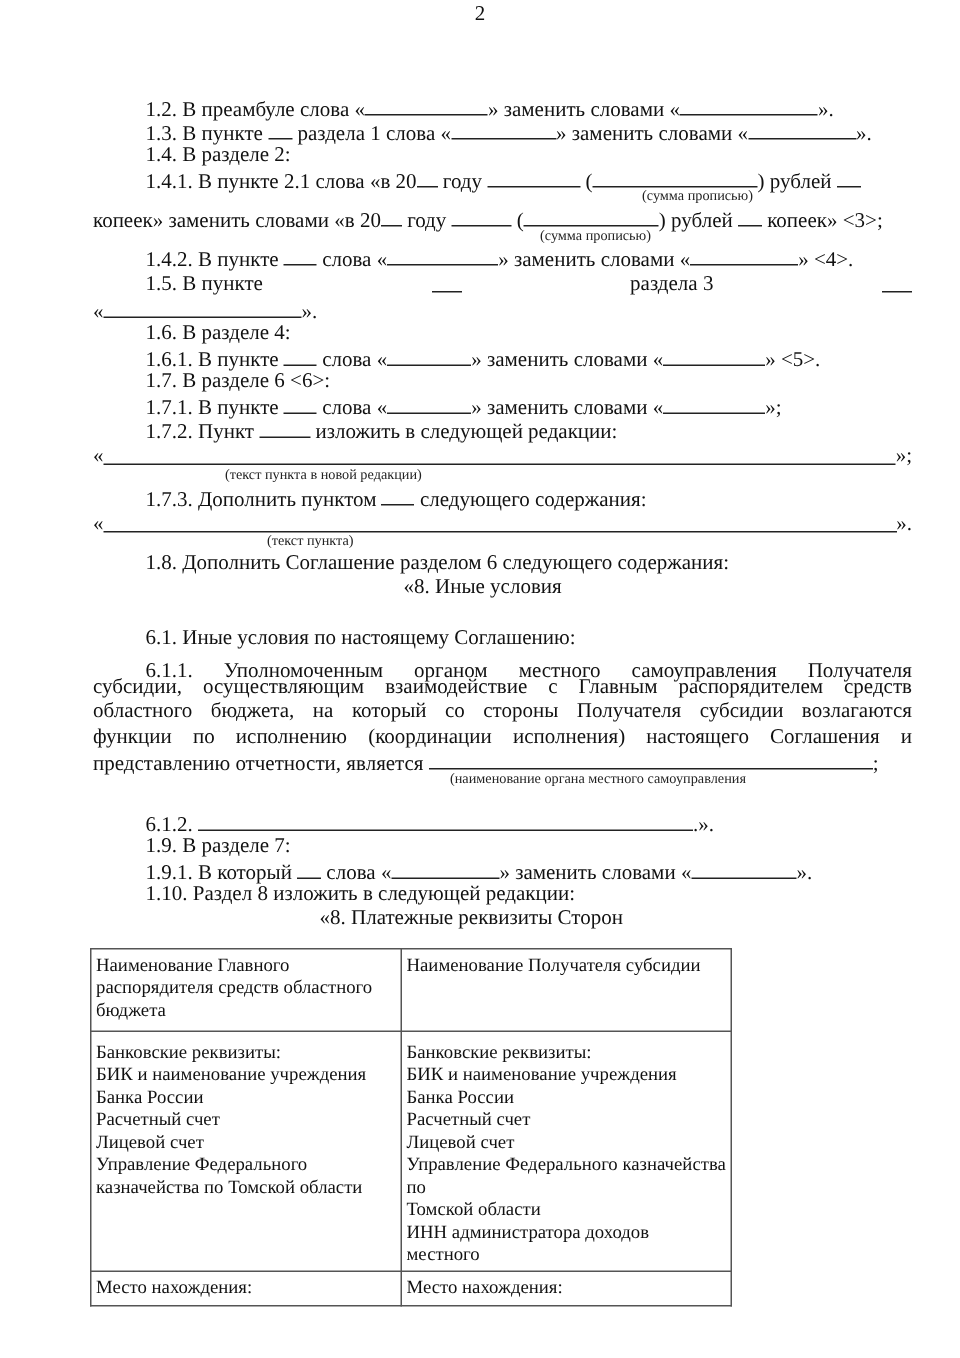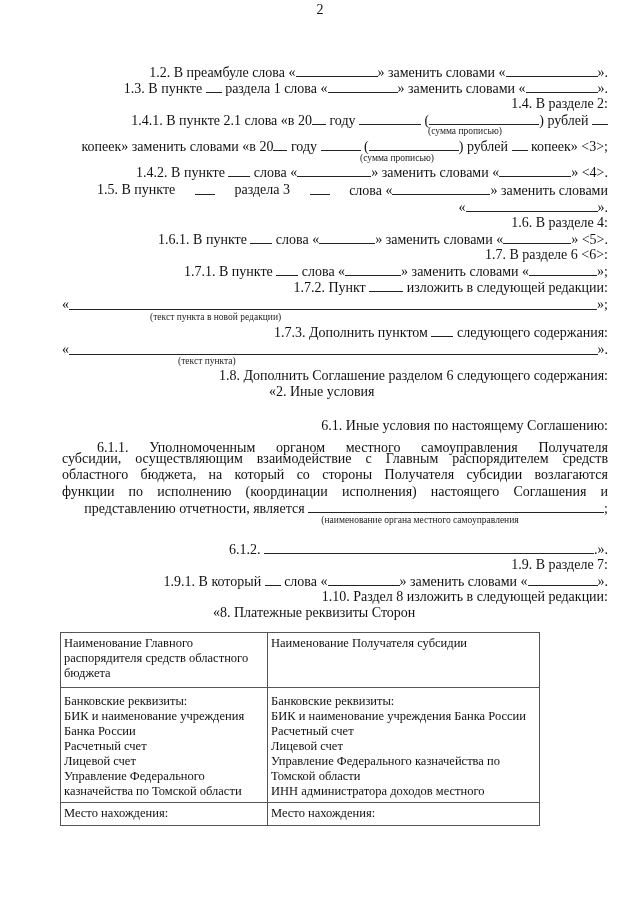--- a/index.html
+++ b/index.html
@@ -1,25 +1,25 @@
 <!DOCTYPE html>
 <html><head>
 <meta charset="utf-8">
 <style>
   html, body { margin:0; padding:0; background:#ffffff; }
   body { width:640px; height:905px; position:relative; overflow:hidden;
          font-family:"Liberation Serif","DejaVu Serif",serif; color:#111; }
   .page-num { position:absolute; top:2px; left:0; width:640px; text-align:center; font-size:14px; }
-  .ln { position:absolute; left:62px; width:546px; font-size:14px; line-height:16px; white-space:nowrap;text-align:right; }
+  .ln { position:absolute; left:62px; width:546px; font-size:14px; line-height:16px; white-space:nowrap; }
   .ind { padding-left:35px; box-sizing:border-box; }
   .just { text-align:justify; text-align-last:justify; white-space:normal; }
-  .center { text-align:center; }
+  .center { text-align:left; }
   .note { position:absolute; font-size:9.5px; line-height:11px; white-space:nowrap; color:#222; }
   .blank { display:inline-block; border-bottom:1px solid #222; height:12px; vertical-align:baseline; }
-  table.req { position:absolute; left:60px; top:632px; width:480px; border-collapse:collapse;
+  table.req { position:absolute; left:60px; top:632px; width:428px; border-collapse:collapse;
               font-size:12.5px; line-height:15px; }
   table.req td { border:1.5px solid #555; vertical-align:top; padding:3px 3px 3px 3px; }
   table.req td.c1 { width:200px; }
 </style>
 </head>
 <body>
 
 <div class="page-num">2</div>
 
 <div class="ln ind" style="top:64px">
@@ -44,21 +44,20 @@
 
 <div class="ln ind" style="top:164px">
   <span>1.4.2. В пункте </span><span class="blank" style="width:22px"></span><span> слова «</span><span class="blank" style="width:74px"></span><span>» заменить словами «</span><span class="blank" style="width:72px"></span><span>» &lt;4&gt;.</span>
 </div>
 
 <div class="ln ind" style="top:182px; display:flex; justify-content:space-between;">
   <span>1.5. В пункте</span>
     <span class="blank" style="width:20px"></span>
     <span>раздела 3</span>
     <span class="blank" style="width:20px"></span>
-    <span><span>слова «</span><span class="blank" style="width:98px"></span><span>» заменить словами</span></span>
 </div>
 <div class="ln" style="top:199px">
   <span>«</span><span class="blank" style="width:132px"></span><span>».</span>
 </div>
 
 <div class="ln ind" style="top:215px">1.6. В разделе 4:</div>
 <div class="ln ind" style="top:231px">
   <span>1.6.1. В пункте </span><span class="blank" style="width:22px"></span><span> слова «</span><span class="blank" style="width:56px"></span><span>» заменить словами «</span><span class="blank" style="width:68px"></span><span>» &lt;5&gt;.</span>
 </div>
 
@@ -79,21 +78,21 @@
   <span>1.7.3. Дополнить пунктом </span><span class="blank" style="width:22px"></span><span> следующего содержания:</span>
 </div>
 <div class="ln" style="top:342px; display:flex;">
   <span>«</span>
     <span class="blank" style="flex:1"></span>
     <span>».</span>
 </div>
 <div class="note" style="top:356px; left:178px">(текст пункта)</div>
 
 <div class="ln ind" style="top:368px">1.8. Дополнить Соглашение разделом 6 следующего содержания:</div>
-<div class="ln" style="top:384px; left:269px; width:auto;">«2. Иные условия</div>
+<div class="ln" style="top:384px; left:269px; width:auto;">«8. Иные условия</div>
 
 <div class="ln ind" style="top:418px">6.1. Иные условия по настоящему Соглашению:</div>
 <div class="ln ind just" style="top:440px">6.1.1. Уполномоченным органом местного самоуправления Получателя</div>
 <div class="ln just" style="top:451px">субсидии, осуществляющим взаимодействие с Главным распорядителем средств</div>
 <div class="ln just" style="top:467px">областного бюджета, на который со стороны Получателя субсидии возлагаются</div>
 <div class="ln just" style="top:484px">функции по исполнению (координации исполнения) настоящего Соглашения и</div>
 <div class="ln" style="top:500px">
   <span>представлению отчетности, является </span><span class="blank" style="width:296px"></span><span>;</span>
 </div>
 <div class="note center" style="top:515px; left:300px; width:240px">

